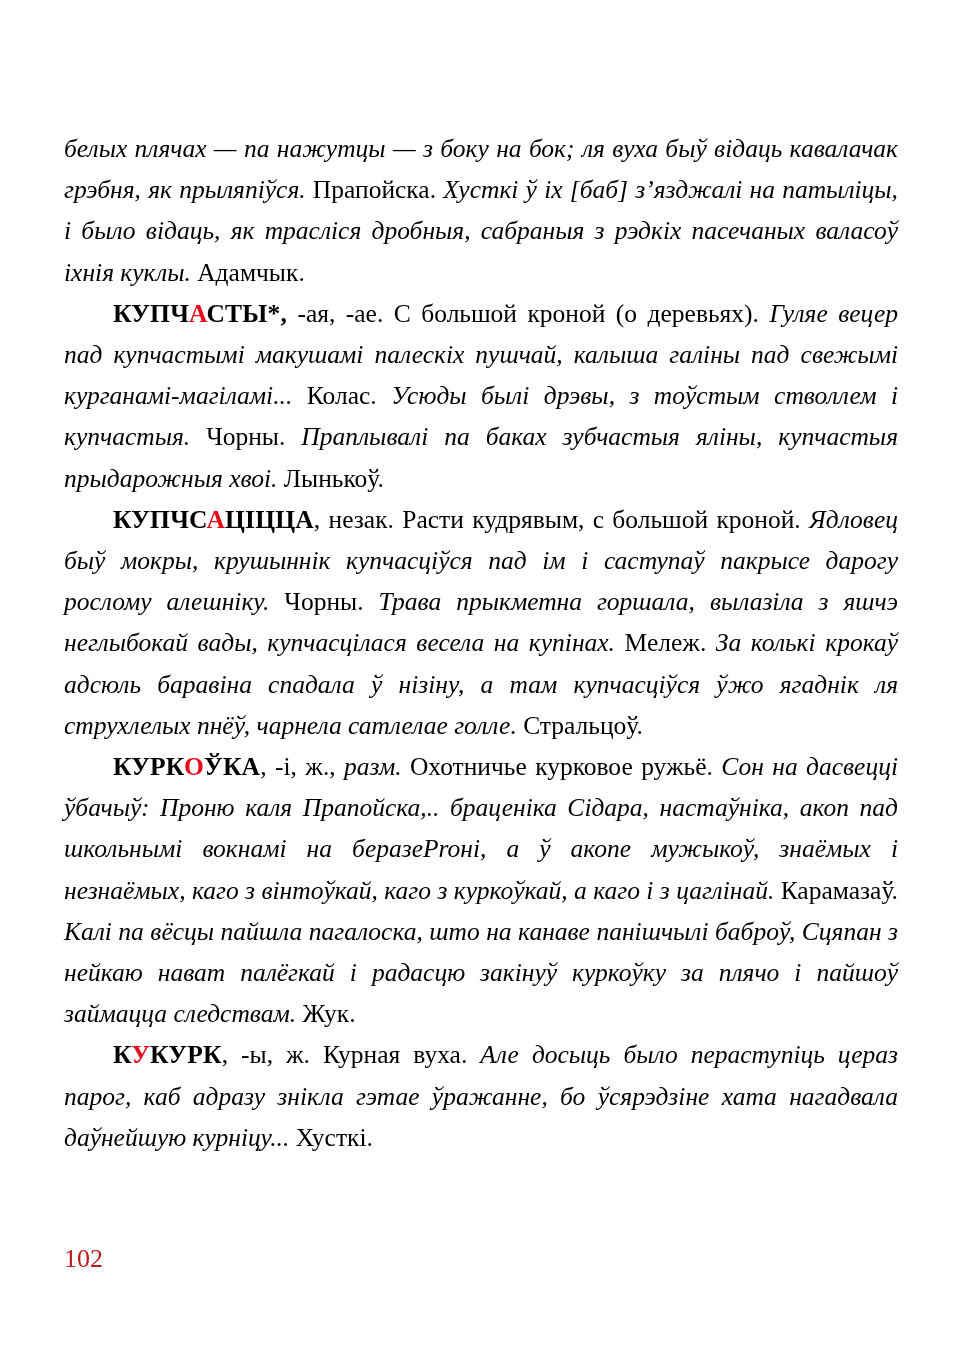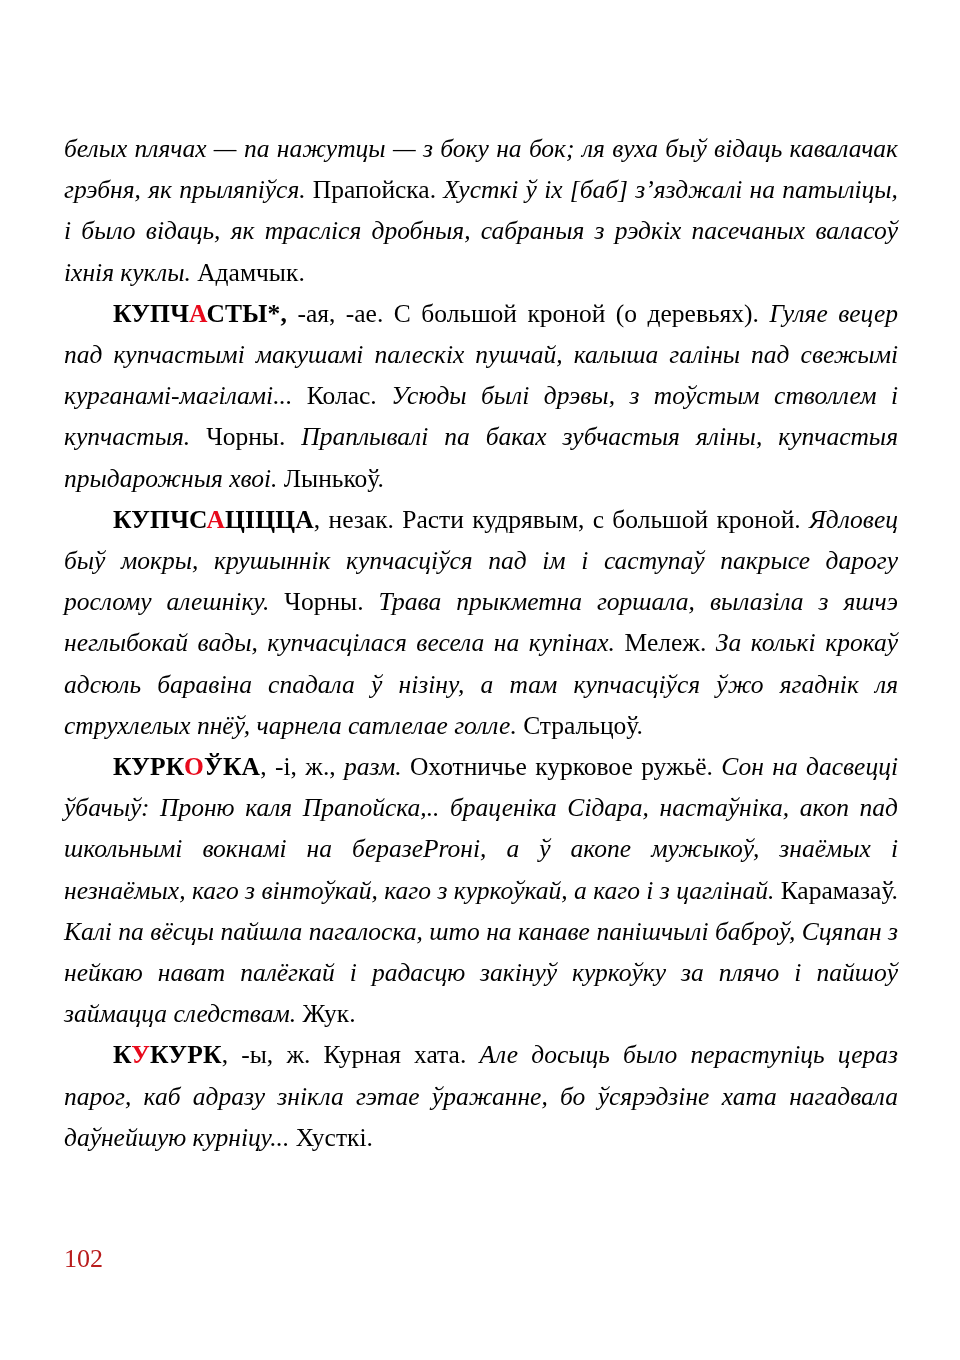--- a/index.html
+++ b/index.html
@@ -95,19 +95,19 @@
   <div class="text-column">
 
     <p class="para continued nostretch"><span class="quote">белых плячах — па нажутцы — з боку на бок; ля вуха быў відаць кавалачак грэбня, як прыляпіўся. </span><span class="roman">Прапойска. </span><span class="quote">Хусткі ў іх [баб] з’язджалі на патыліцы, і было відаць, як трасліся дробныя, сабраныя з рэдкіх пасечаных валасоў іхнія куклы. </span><span class="roman">Адамчык.</span></p>
 
     <p class="para entry nostretch"><span class="headword"><span>КУПЧ</span><span class="stress">А</span><span>СТЫ*,</span></span><span class="roman"> -ая, -ае. </span><span class="roman">С большой кроной (о деревьях). </span><span class="quote">Гуляе вецер пад купчастымі макушамі палескіх пушчай, калыша галіны пад свежымі курганамі-магіламі... </span><span class="roman">Колас. </span><span class="quote">Усюды былі дрэвы, з тоўстым стволлем і купчастыя. </span><span class="roman">Чорны. </span><span class="quote">Праплывалі па баках зубчастыя яліны, купчастыя прыдарожныя хвоі. </span><span class="roman">Лынькоў.</span></p>
 
     <p class="para entry nostretch"><span class="headword"><span>КУПЧС</span><span class="stress">А</span><span>ЦІЦЦА</span></span><span class="roman">, незак. </span><span class="roman">Расти кудрявым, с большой кроной. </span><span class="quote">Ядловец быў мокры, крушыннік купчасціўся пад ім і саступаў пакрысе дарогу рослому алешніку. </span><span class="roman">Чорны. </span><span class="quote">Трава прыкметна горшала, вылазіла з яшчэ  неглыбокай вады, купчасцілася весела на купінах. </span><span class="roman">Мележ. </span><span class="quote">За колькі крокаў адсюль баравіна спадала ў нізіну, а там купчасціўся ўжо ягаднік ля струхлелых пнёў, чарнела сатлелае голле. </span><span class="roman">Стральцоў.</span></p>
 
     <p class="para entry nostretch"><span class="headword"><span>КУРК</span><span class="stress">О</span><span>ЎКА</span></span><span class="roman">, -і, ж., </span><span class="ital">разм.</span><span class="roman"> Охотничье курковое ружьё. </span><span class="quote">Сон на дасвецці ўбачыў: Проню каля Прапойска,.. браценіка Сідара, настаўніка, акоп пад школьнымі вокнамі на беразеProні, а ў акопе мужыкоў, знаёмых і незнаёмых, каго з вінтоўкай, каго з куркоўкай, а каго і з цаглінай. </span><span class="roman">Карамазаў. </span><span class="quote">Калі па вёсцы пайшла пагалоска, што на канаве панішчылі баброў, Сцяпан з нейкаю нават палёгкай і радасцю закінуў куркоўку за плячо і пайшоў займацца следствам. </span><span class="roman">Жук.</span></p>
 
-    <p class="para entry nostretch"><span class="headword"><span>К</span><span class="stress">У</span><span>КУРК</span></span><span class="roman">, -ы, ж. </span><span class="roman">Курная хата. </span><span class="quote">Але досыць было пераступіць цераз парог, каб адразу знікла гэтае ўражанне, бо ўсярэдзіне хата нагадвала даўнейшую курніцу... </span><span class="roman">Хусткі.</span></p>
+    <p class="para entry nostretch"><span class="headword"><span>К</span><span class="stress">У</span><span>КУРК</span></span><span class="roman">, -ы, ж. </span><span class="roman">Курная вуха. </span><span class="quote">Але досыць было пераступіць цераз парог, каб адразу знікла гэтае ўражанне, бо ўсярэдзіне хата нагадвала даўнейшую курніцу... </span><span class="roman">Хусткі.</span></p>
 
   </div>
 
   <div class="page-number">102</div>
 
 </div>
 
 </body></html>

